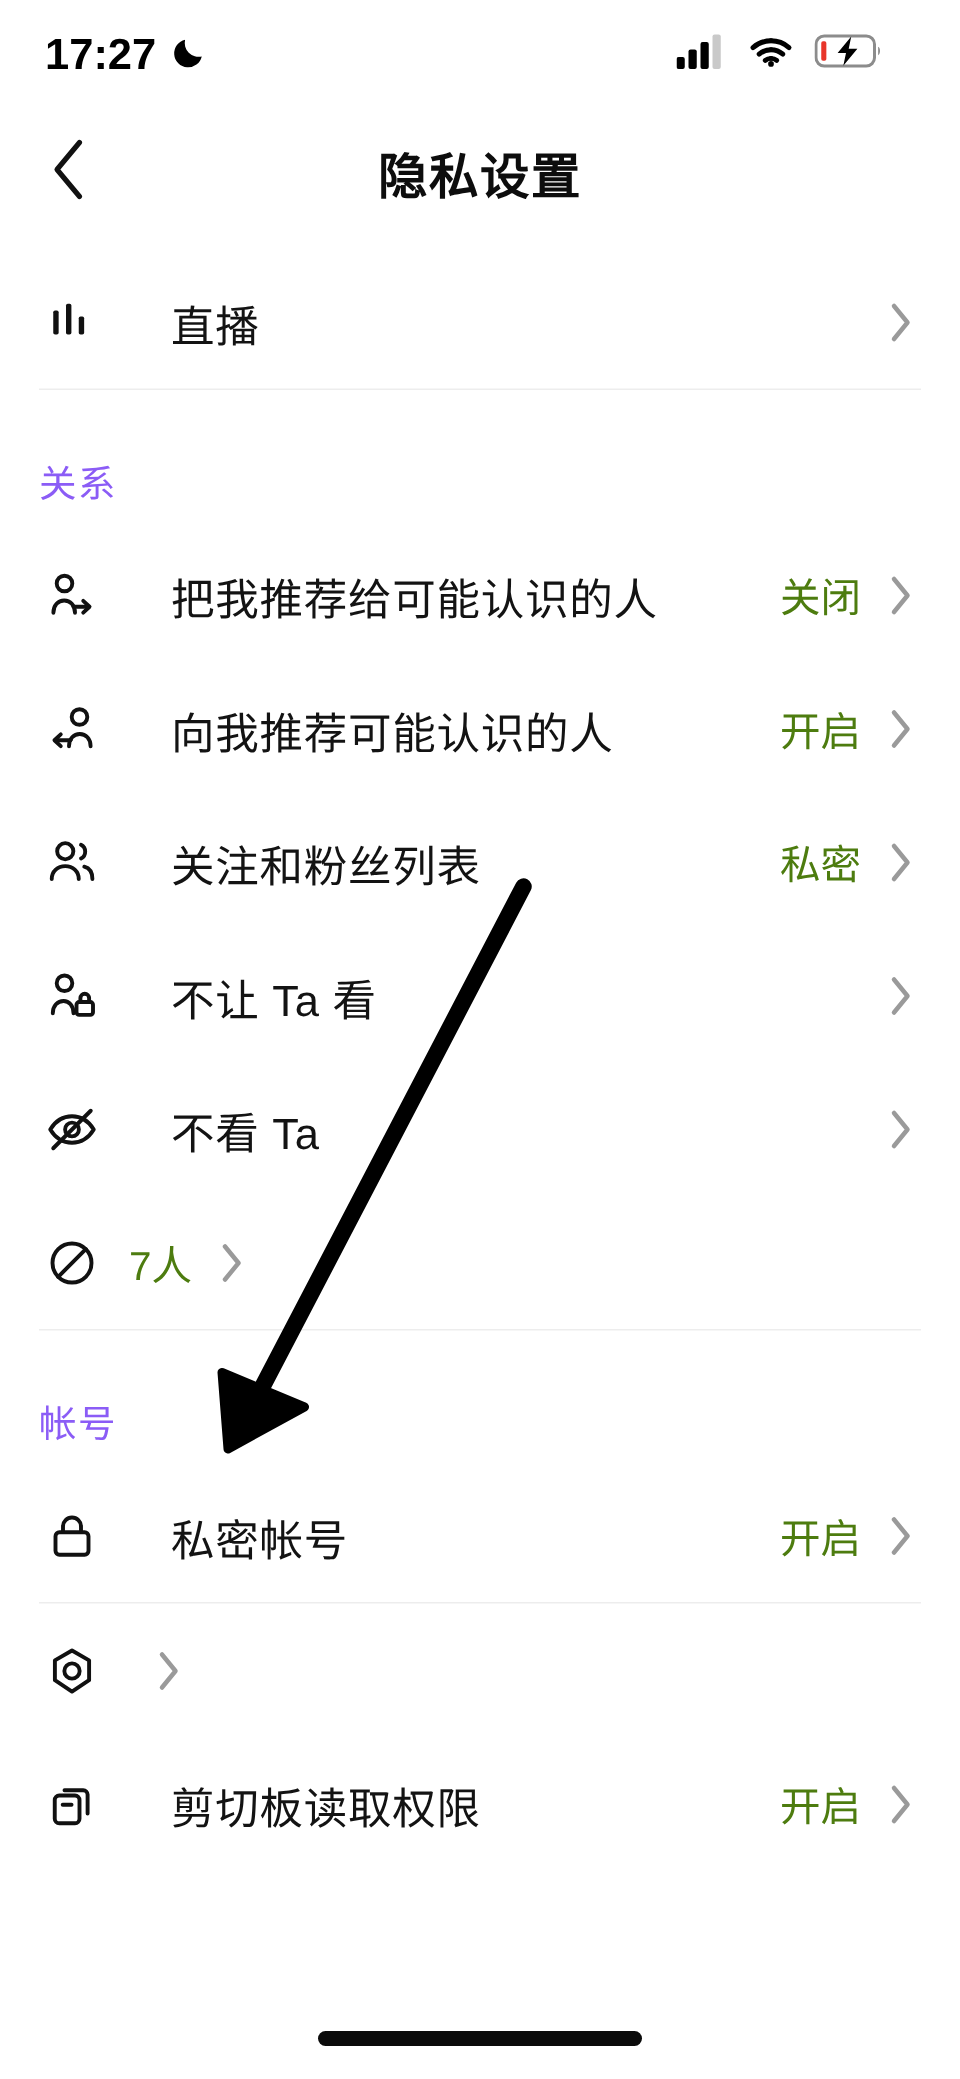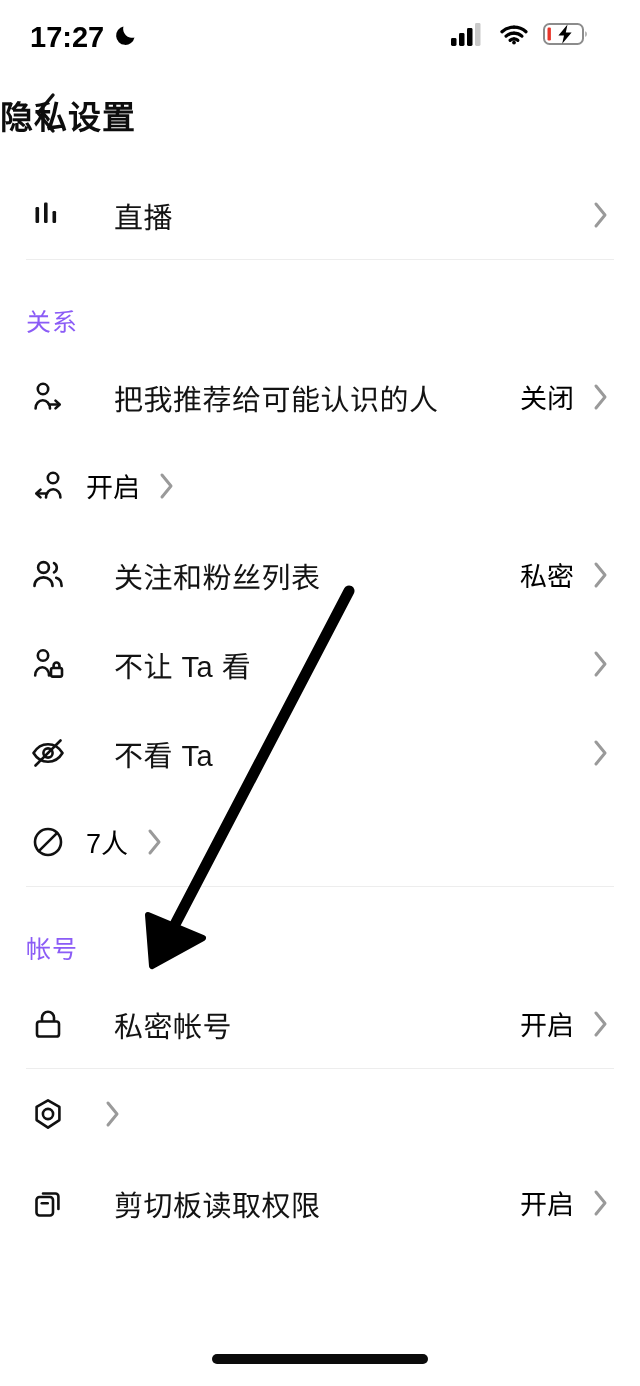--- a/index.html
+++ b/index.html
@@ -74,21 +74,21 @@
     display: flex;
     align-items: center;
     justify-content: center;
     cursor: pointer;
   }
   .nav-title {
     position: absolute;
     left: 0; right: 0;
     top: 50%;
     transform: translateY(-50%);
-    text-align: left;
+    text-align: center;
     font-size: 33px;
     font-weight: bold;
     color: #0d0d0d;
     letter-spacing: 1px;
   }
 
   
   .list {
     position: absolute;
     top: 158px; left: 0;
@@ -115,21 +115,21 @@
   .row-label {
     font-size: 29px;
     color: #131313;
     letter-spacing: 0.5px;
     flex: 1 1 auto;
     white-space: nowrap;
     margin-left: 28px;
   }
   .row-value {
     font-size: 27px;
-    color: #000000;
+    color: #4d7c0f;
     margin-right: 16px;
     white-space: nowrap;
   }
   .row-chevron {
     width: 22px;
     height: 30px;
     flex: 0 0 22px;
     display: flex;
     align-items: center;
     justify-content: center;
@@ -275,20 +275,21 @@
 
       <div class="row">
         <span class="row-icon">
           <svg width="38" height="38" viewBox="0 0 38 38">
             <circle cx="24" cy="11" r="5.2" fill="none" stroke="#111" stroke-width="2.6"></circle>
             <path d="M17 30.5c0-5 3.2-8.2 7.2-8.2 4 0 7.2 3.2 7.2 8.2" fill="none" stroke="#111" stroke-width="2.6" stroke-linecap="round"></path>
             <path d="M18 26.5H8" fill="none" stroke="#111" stroke-width="2.6" stroke-linecap="round"></path>
             <path d="M11.5 22.6l-4.2 3.9 4.2 3.9" fill="none" stroke="#111" stroke-width="2.6" stroke-linecap="round" stroke-linejoin="round"></path>
           </svg>
         </span>
+        <span class="row-label">向我推荐可能认识的人</span>
         <span class="row-value">开启</span>
         <span class="row-chevron">
           <svg width="18" height="30" viewBox="0 0 18 30">
               <path d="M4 4l9 11-9 11" fill="none" stroke="#9a9a9a" stroke-width="3" stroke-linecap="round" stroke-linejoin="round"></path>
             </svg>
         </span>
       </div>
 
       <div class="row">
         <span class="row-icon">

